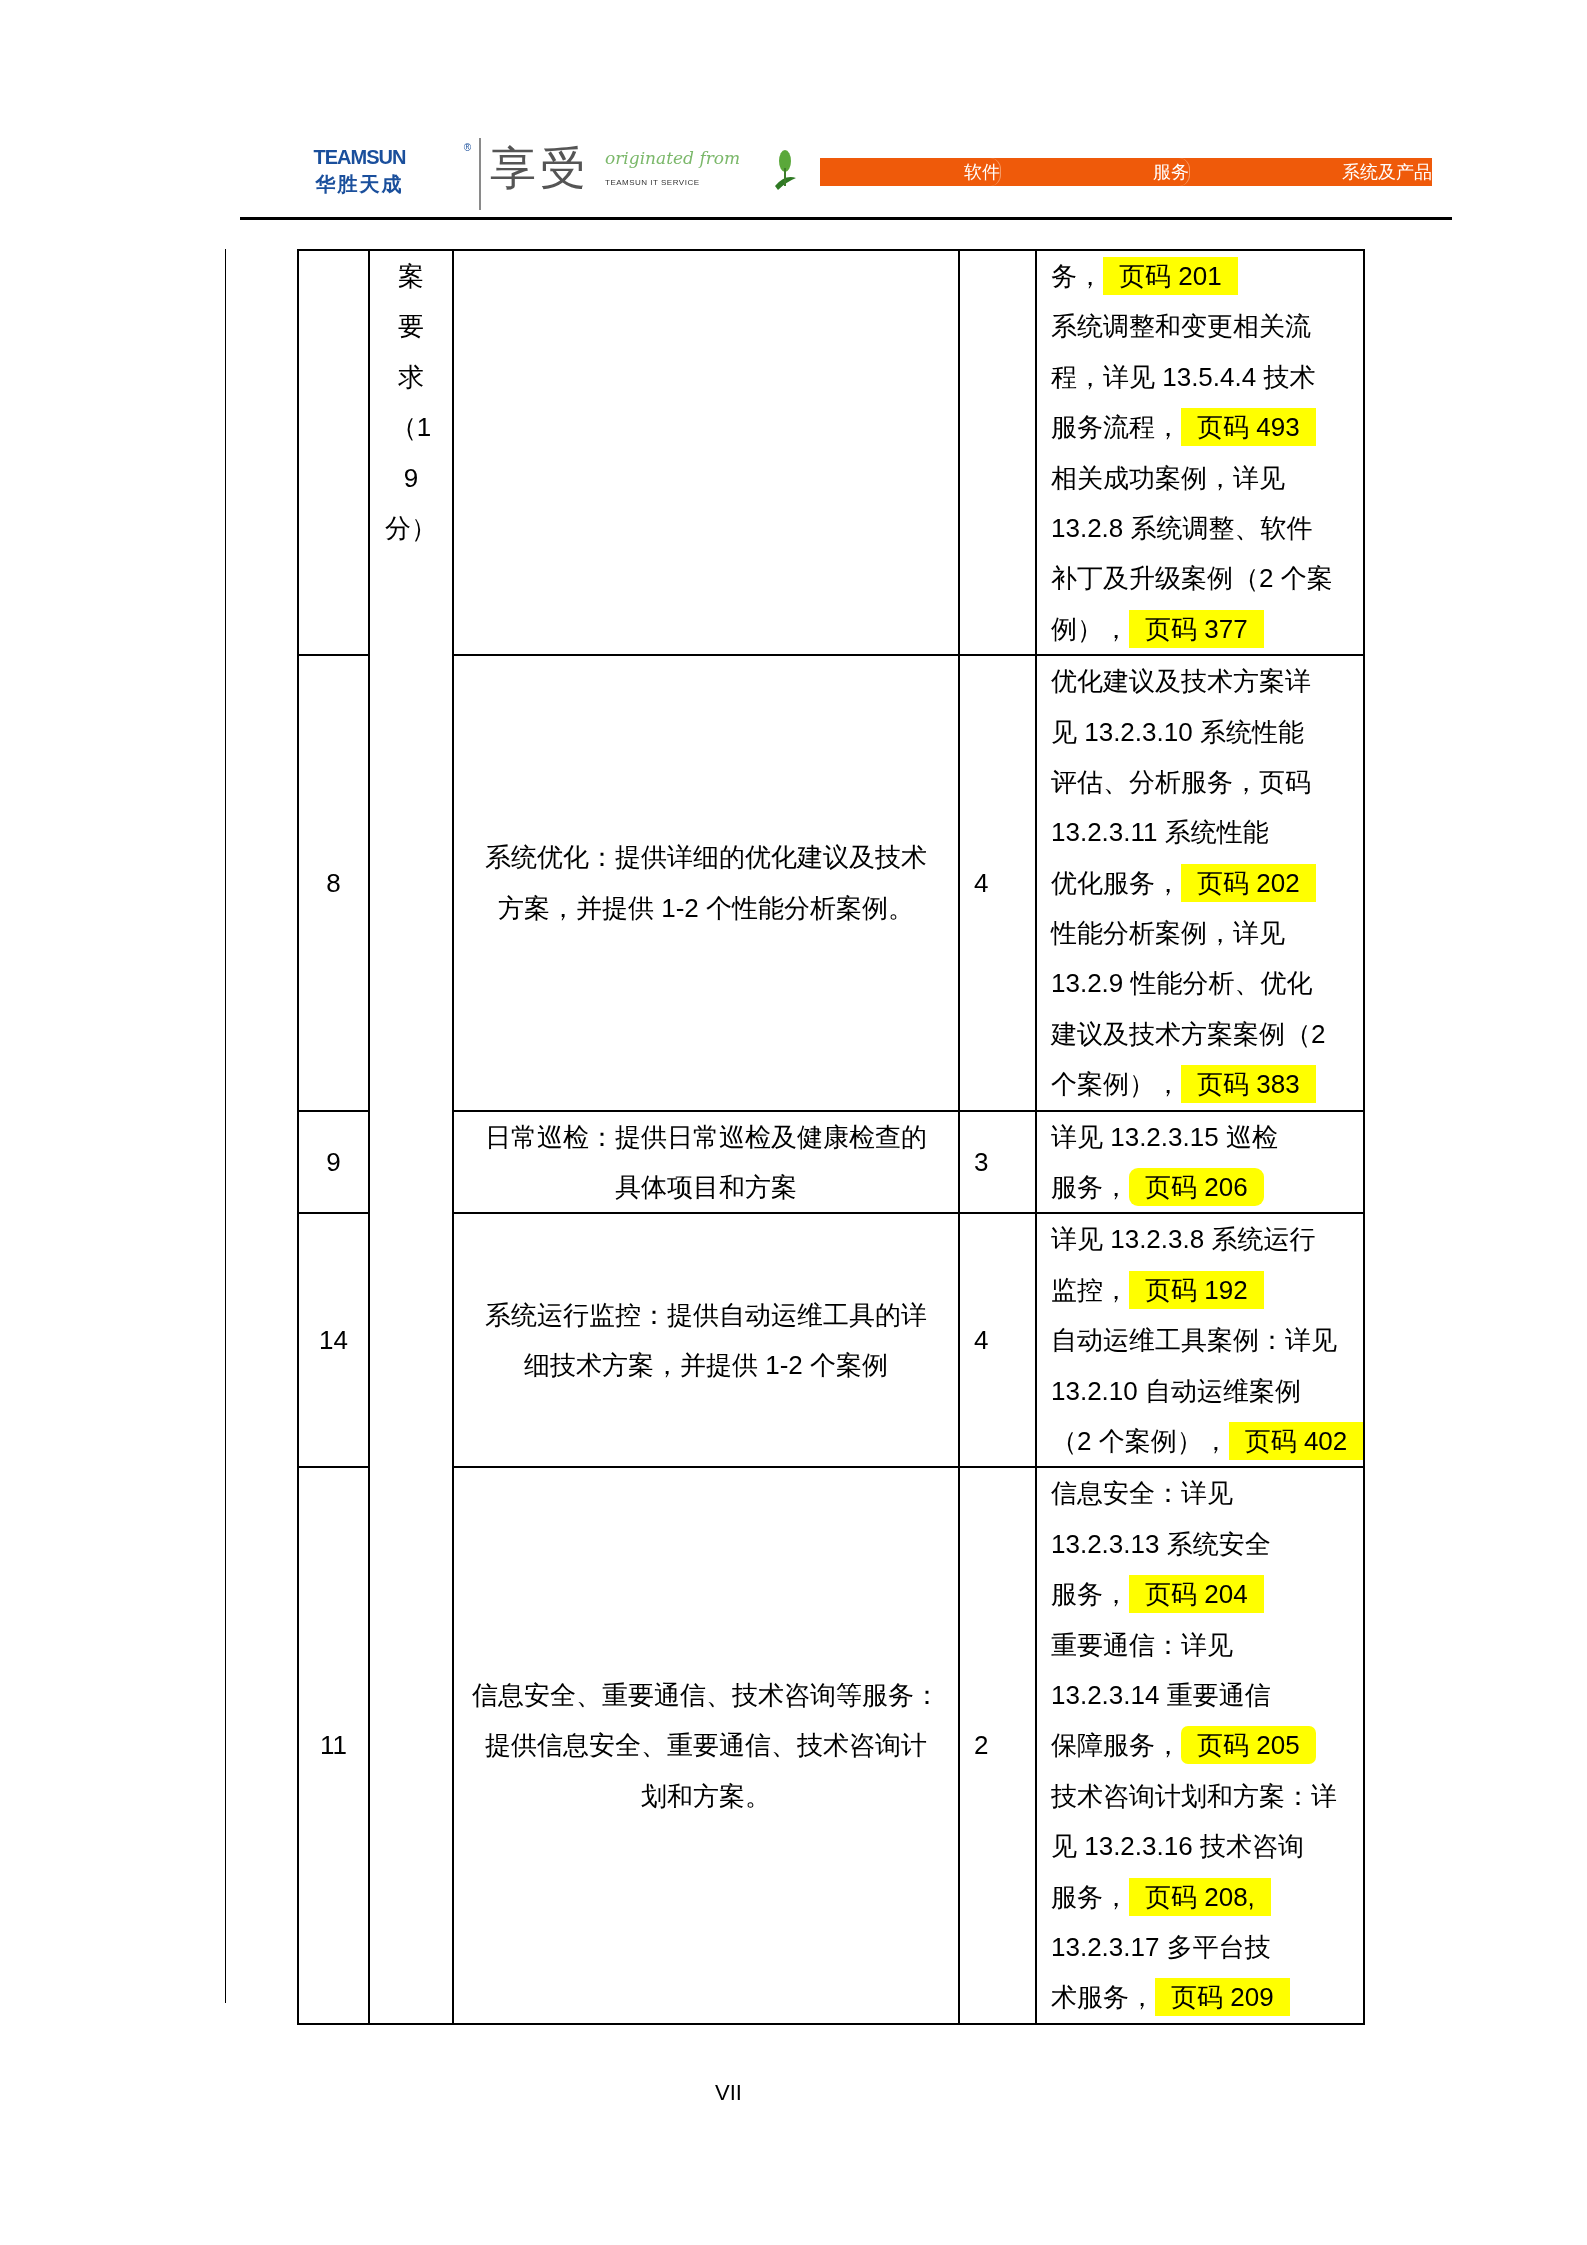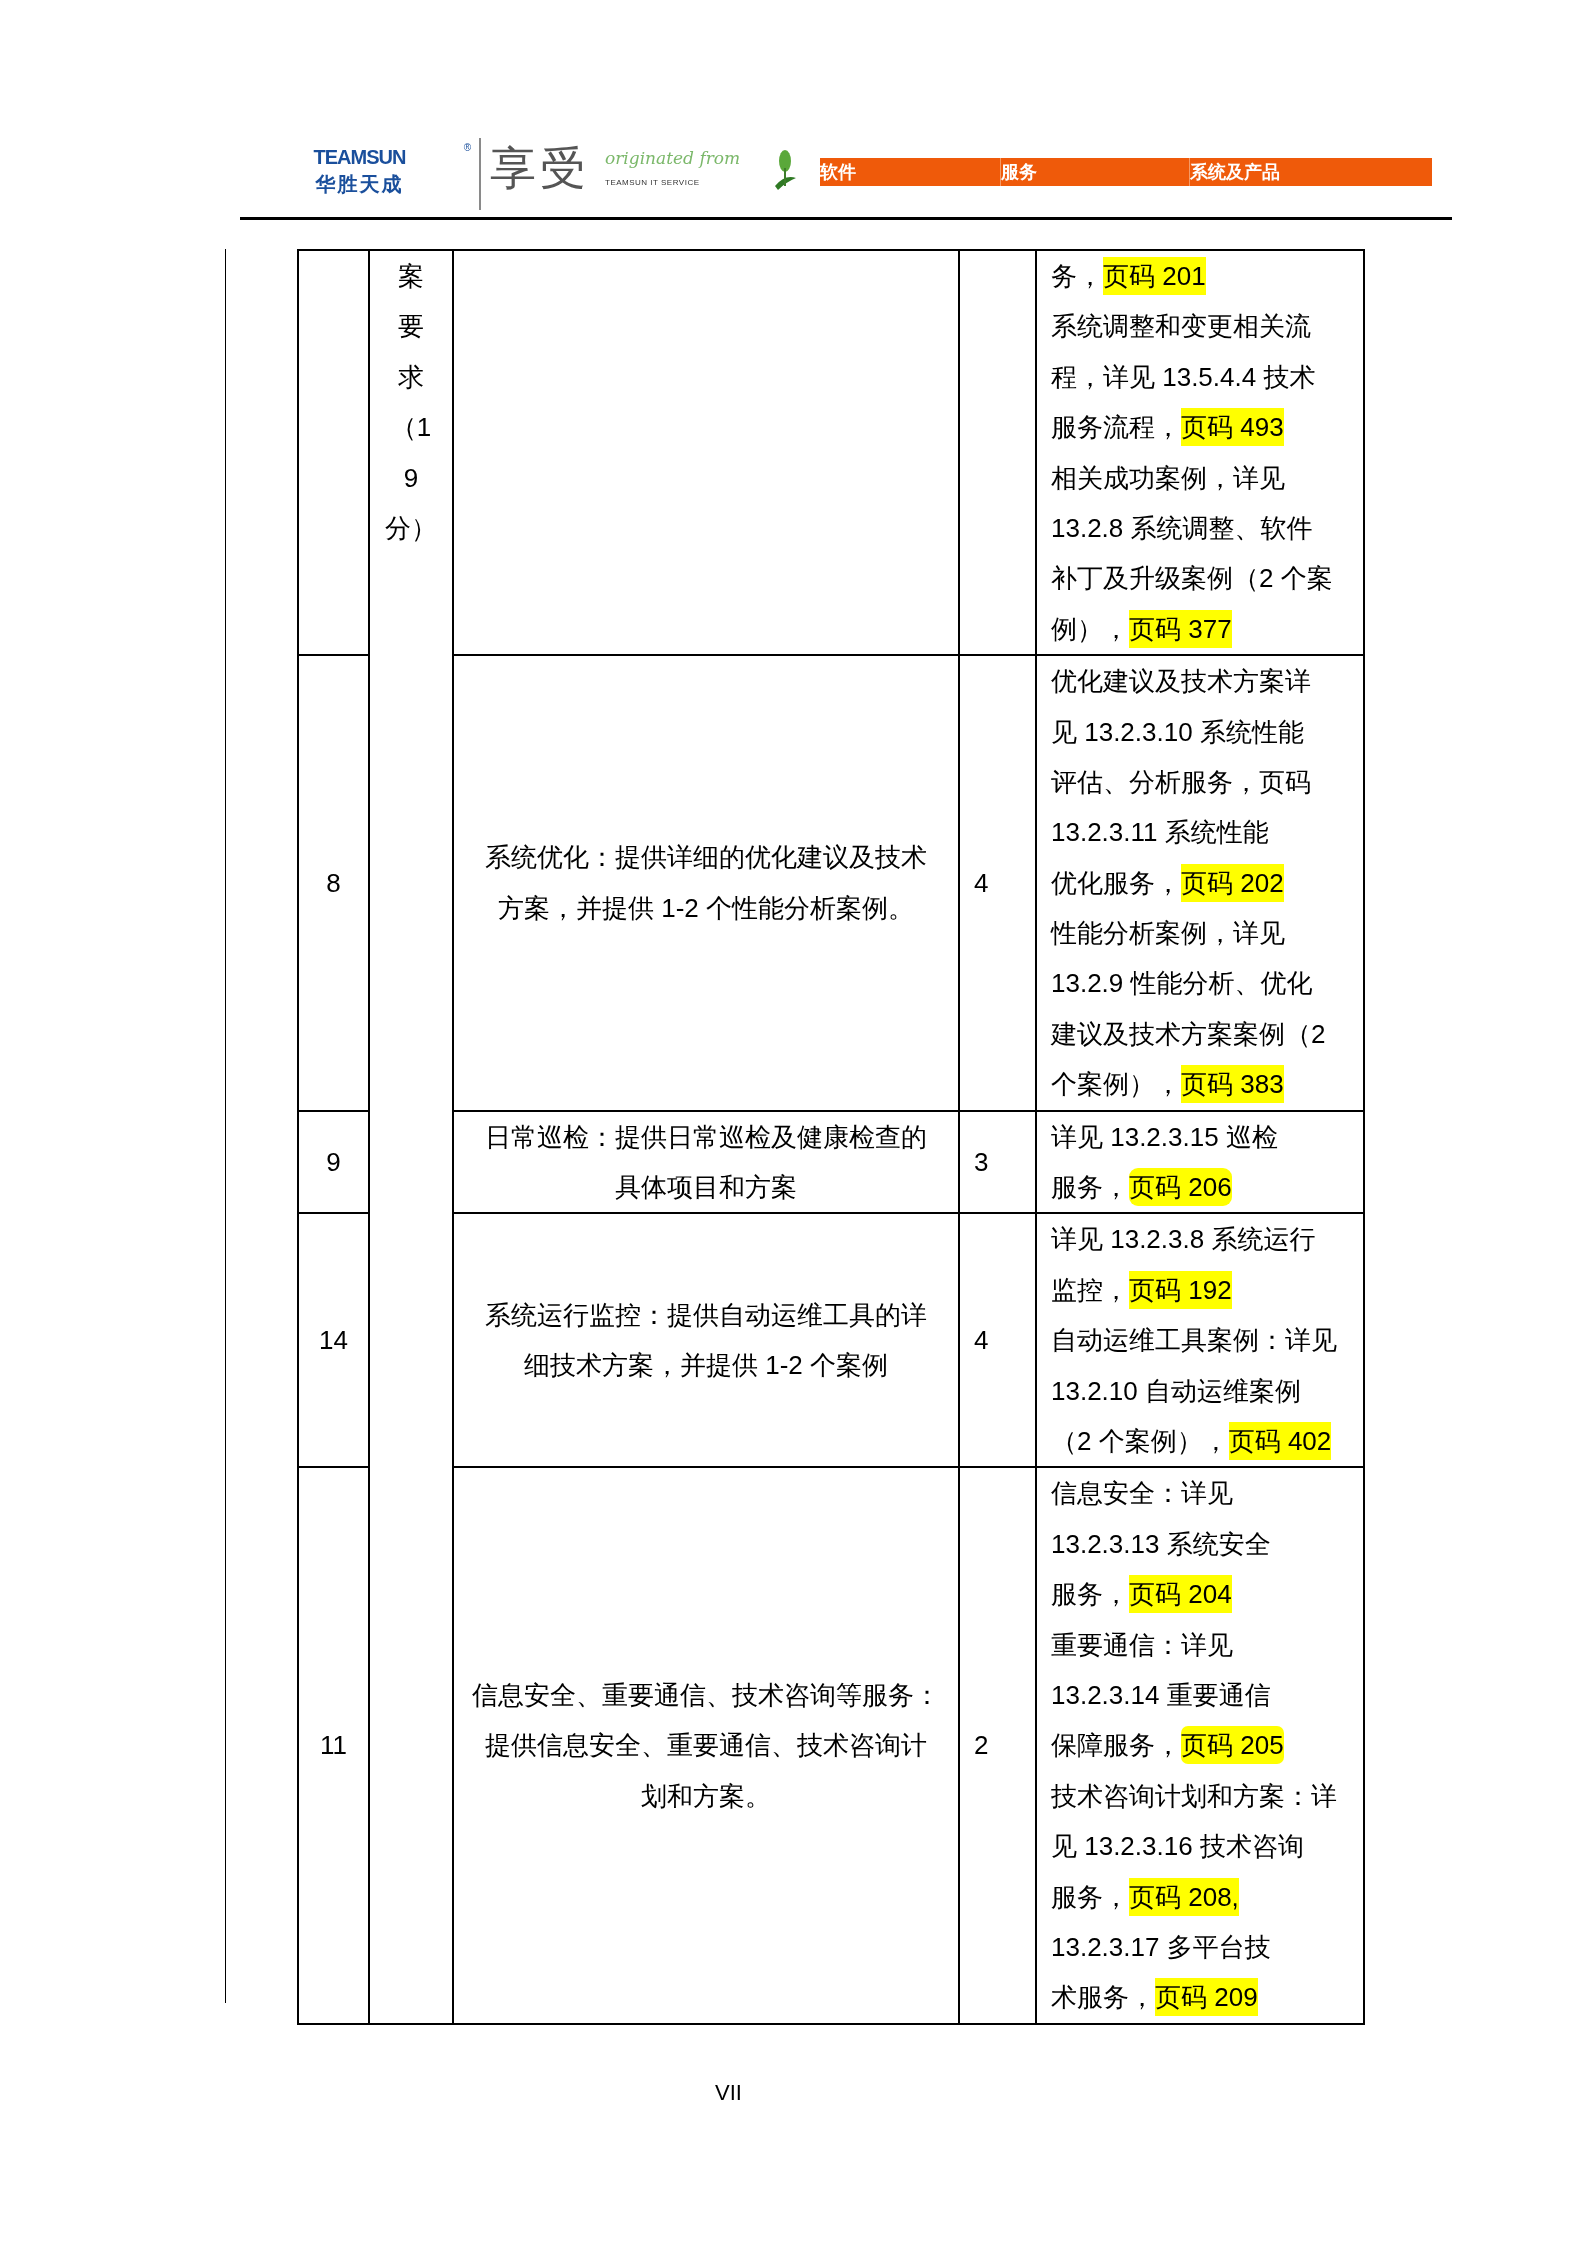--- a/index.html
+++ b/index.html
@@ -13,39 +13,39 @@
   .logo-cn { font-size:20px; font-weight:bold; color:#1a4f9c; line-height:24px; letter-spacing:2px; }
   .vsep { position:absolute; left:239px; top:8px; width:2px; height:72px; background:#8a8a8a; }
   .calli { position:absolute; left:250px; top:8px; font-family:"DejaVu Serif",serif; font-size:46px;
            color:#555; letter-spacing:4px; line-height:60px; }
   .orig { position:absolute; left:365px; top:18px; font-family:"DejaVu Serif",serif; font-style:italic;
           font-size:17px; color:#7bb86a; }
   .orig-sub { position:absolute; left:365px; top:48px; font-size:8px; color:#333; letter-spacing:0.5px; }
   .leaf { position:absolute; left:532px; top:18px; width:26px; height:44px; }
   .navbar { position:absolute; left:580px; top:28px; width:612px; height:28px; background:#ef5a0a;
             display:flex; align-items:center; }
-  .nav-item { flex:1; text-align:left; color:#fff; font-size:18px; font-weight:bold; height:100%;
-              line-height:28px; }
+  .nav-item { flex:1; text-align:right; color:#fff; font-size:18px; font-weight:normal; height:100%;
+              line-height:28px;border-radius:11px; }
   .nav-item:nth-child(1) { flex:0 0 180px; border-right:1px solid #f59a66; }
   .nav-item:nth-child(2) { flex:0 0 188px; border-right:1px solid #f59a66; }
   .hrule { position:absolute; left:240px; top:217px; width:1212px; height:3px; background:#000; }
   .margin-line { position:absolute; left:225px; top:249px; width:1px; height:1754px; background:#000; }
 
   table.score { position:absolute; left:297px; top:249px; border-collapse:collapse; table-layout:fixed;
                 width:1066px; }
   table.score td { border:2px solid #000; padding:0; vertical-align:middle; font-size:26px; line-height:50.4px; }
   .c-no { width:69px; text-align:center; }
   .c-cat { width:82px; text-align:center; vertical-align:top !important; }
   .c-desc { width:505px; text-align:center; padding:0 12px !important; }
   .c-score { width:75px; text-align:left; padding-left:14px !important; }
   .c-ref { width:326px; text-align:left; padding-left:14px !important; padding-right:12px !important; }
   .cat-v { display:flex; flex-direction:column; align-items:center; padding-top:0; }
   .cat-v span { display:block; height:50.4px; line-height:50.4px; }
   .ref-line { display:block; white-space:nowrap; height:50.4px; line-height:50.4px; }
-  .hl { background:#ffff00; padding:4px 0; }
+  .hl { background:#ffff00; padding:4px 16px; }
   .desc-line { display:block; }
   .footer-page { position:absolute; top:2080px; left:0; width:1457px; text-align:center; font-size:22px; }
 </style>
 </head>
 <body>
 
 <div class="header">
   <div class="logo">
     <div class="logo-en">TEAMSUN</div>
     <span class="logo-reg">®</span>

